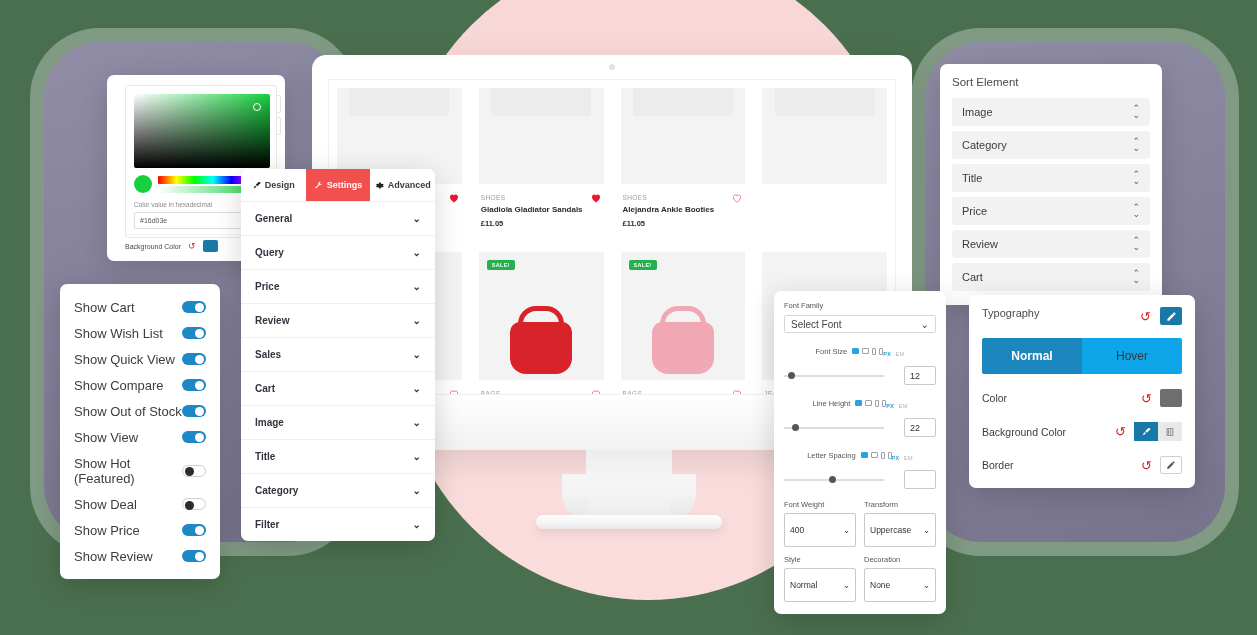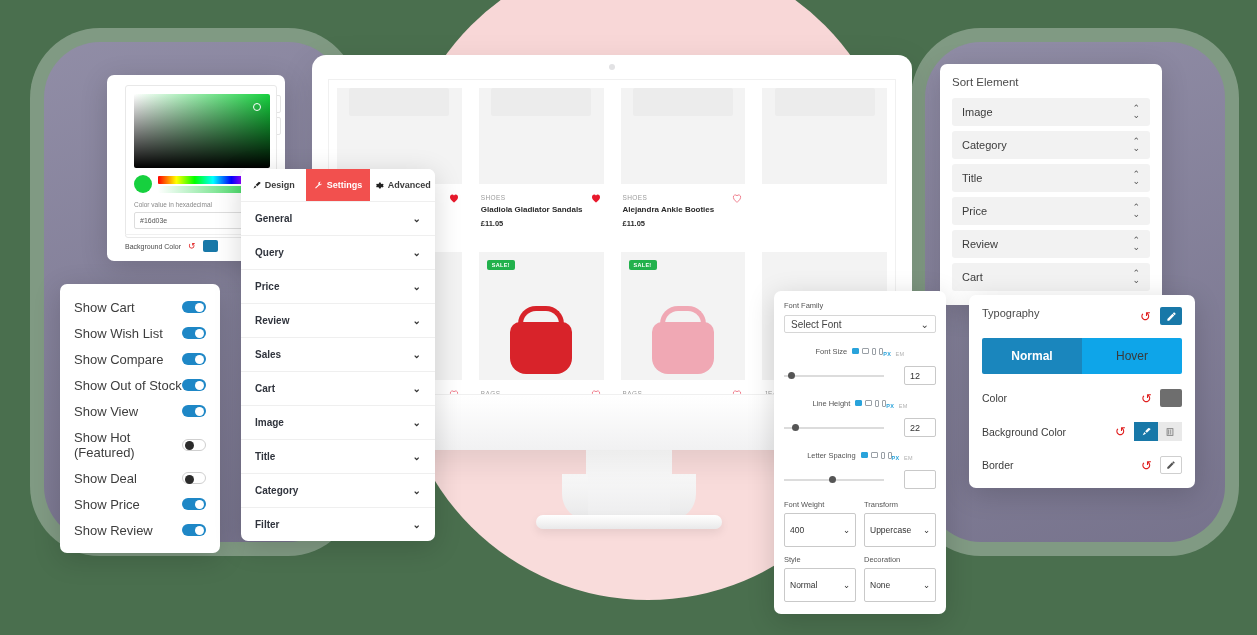--- a/index.html
+++ b/index.html
@@ -403,20 +403,26 @@
           <span class="knob"></span>
         </span>
     </div>
     <div class="tg-row">
       <span class="tg-label">Show Wish List</span>
       <span class="switch on">
           <span class="knob"></span>
         </span>
     </div>
     <div class="tg-row">
+      <span class="tg-label">Show Quick View</span>
+      <span class="switch on">
+          <span class="knob"></span>
+        </span>
+    </div>
+    <div class="tg-row">
       <span class="tg-label">Show Compare</span>
       <span class="switch on">
           <span class="knob"></span>
         </span>
     </div>
     <div class="tg-row">
       <span class="tg-label">Show Out of Stock</span>
       <span class="switch on">
           <span class="knob"></span>
         </span>

